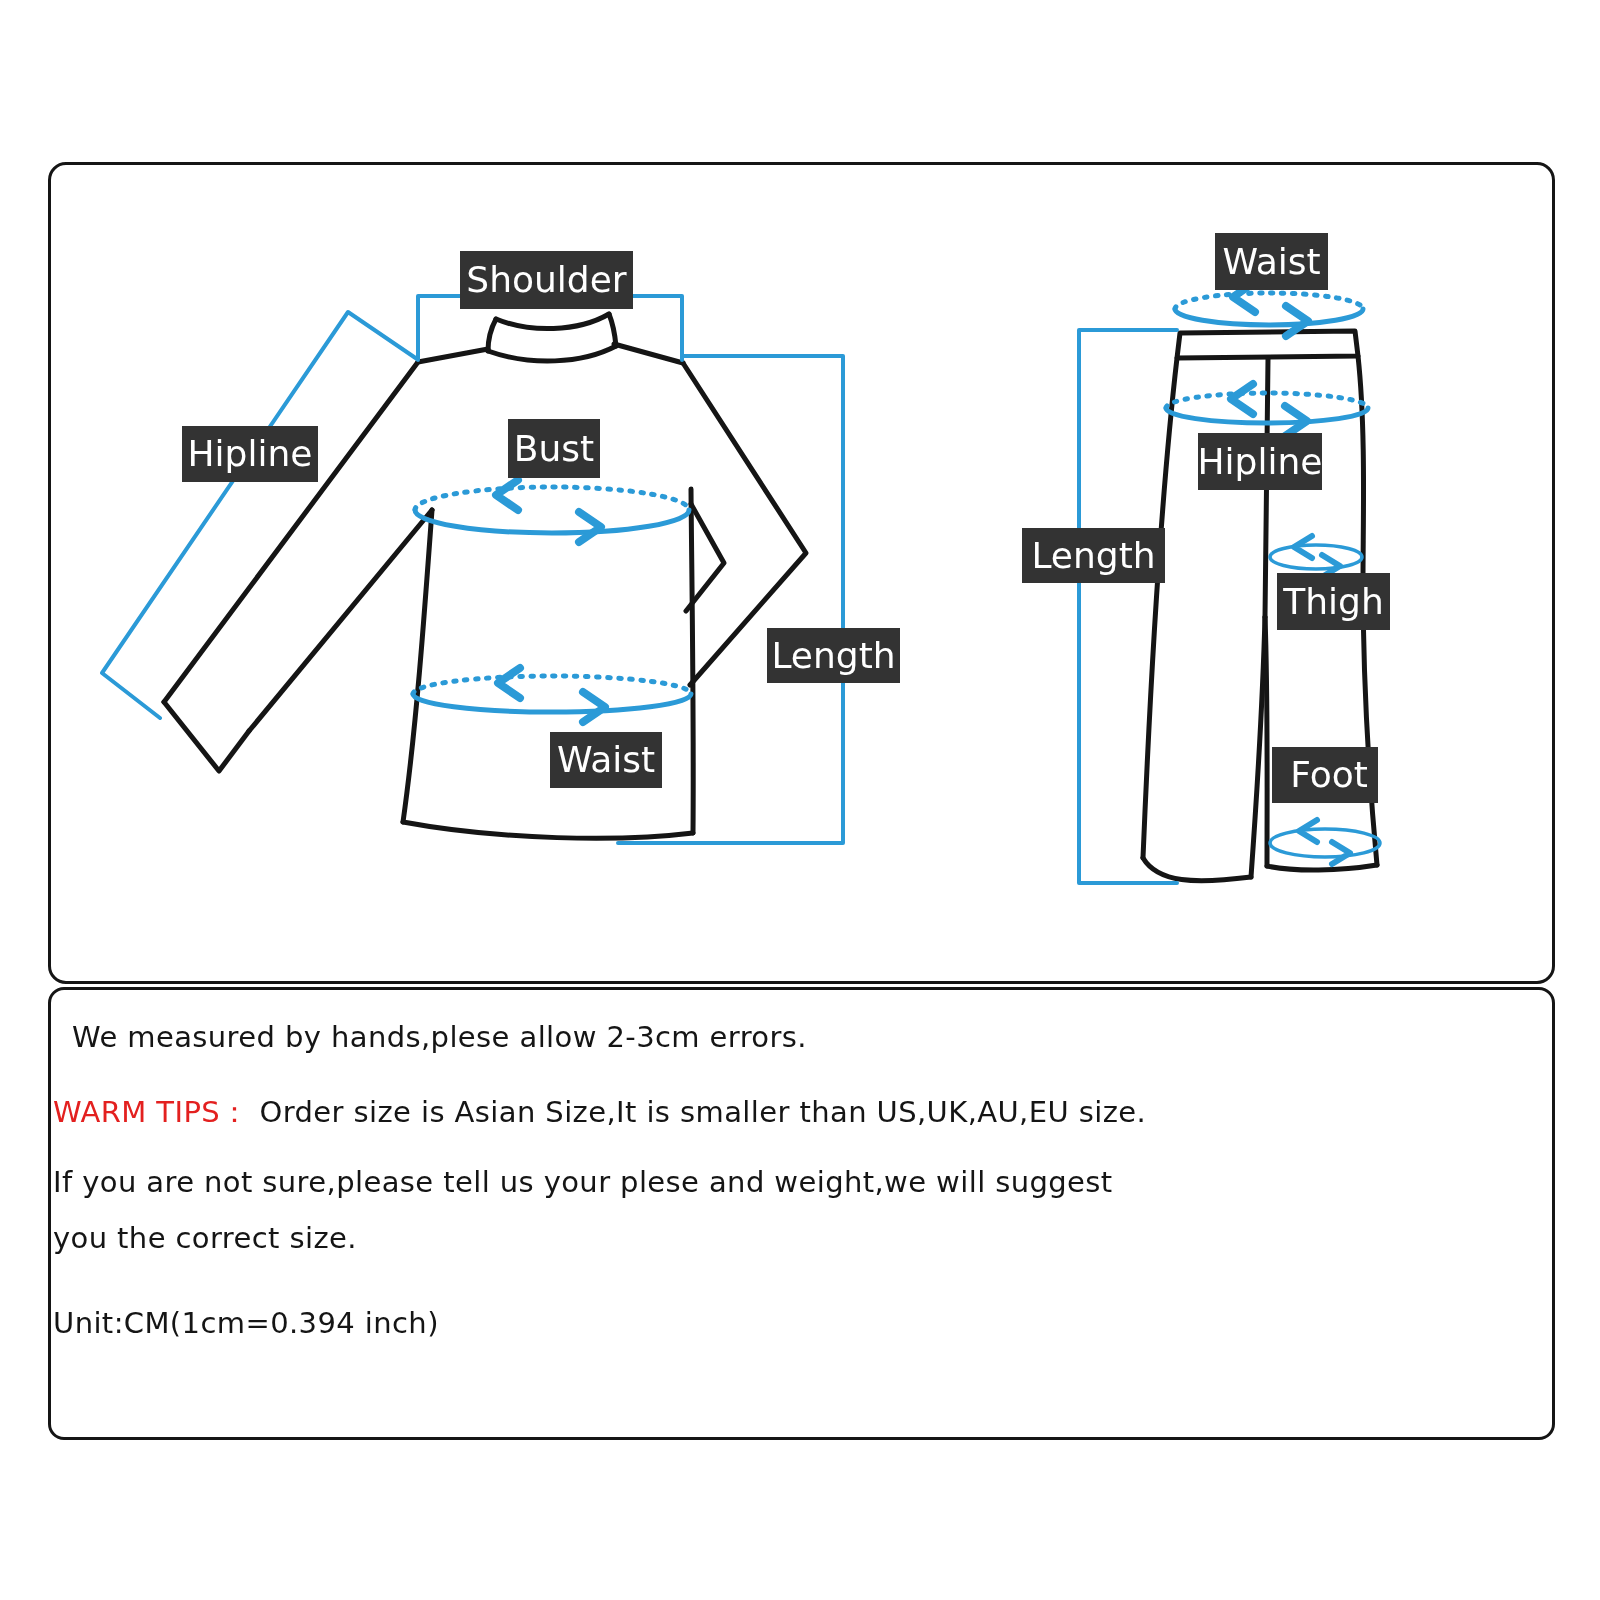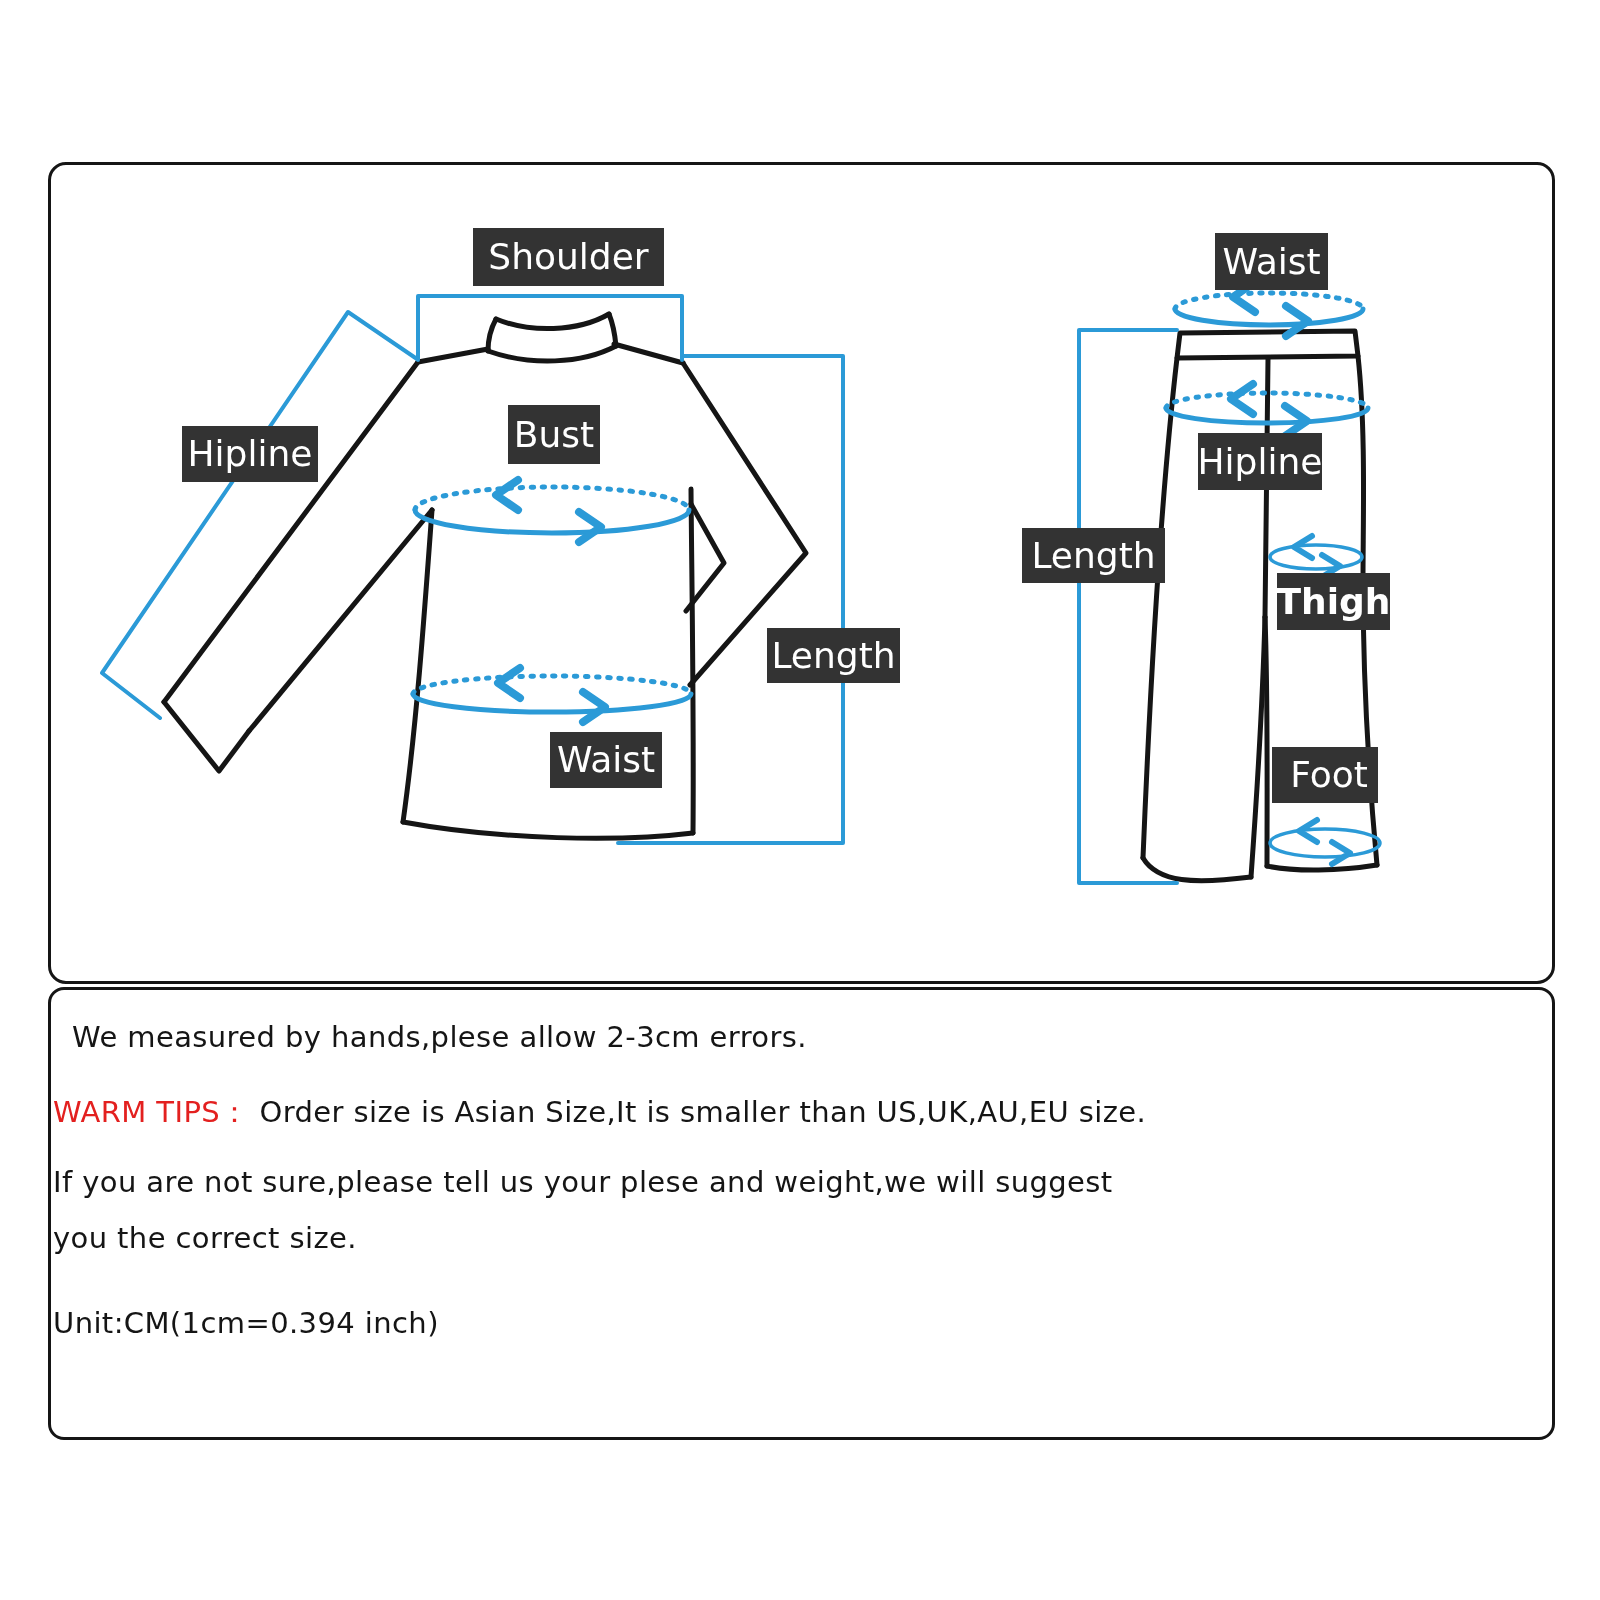--- a/index.html
+++ b/index.html
@@ -94,30 +94,30 @@
       <ellipse class="thinellipse" cx="1316" cy="557" rx="46" ry="12"></ellipse>
       <path class="chev-sm" d="M1312,536 L1294,547 L1312,558"></path>
       <path class="chev-sm" d="M1322,555 L1340,566 L1322,577"></path>
 
       <ellipse class="thinellipse" cx="1325" cy="843" rx="55" ry="14"></ellipse>
       <path class="chev-sm" d="M1317,820 L1299,831 L1317,842"></path>
       <path class="chev-sm" d="M1332,842 L1350,853 L1332,864"></path>
     </g>
   </svg>
 
-  <div class="label" style="left:460px;top:228px;width:191px;height:58px;margin-left:13px;">Shoulder</div>
+  <div class="label" style="left:460px;top:251px;width:173px;height:58px;">Shoulder</div>
   <div class="label" style="left:182px;top:426px;width:136px;height:56px;">Hipline</div>
-  <div class="label" style="left:508px;top:405px;width:92px;height:59px;">Bust</div>
+  <div class="label" style="left:508px;top:419px;width:92px;height:59px;">Bust</div>
   <div class="label" style="left:550px;top:732px;width:112px;height:56px;">Waist</div>
   <div class="label" style="left:767px;top:628px;width:133px;height:55px;">Length</div>
 
   <div class="label" style="left:1215px;top:233px;width:113px;height:57px;">Waist</div>
   <div class="label" style="left:1198px;top:433px;width:124px;height:57px;">Hipline</div>
   <div class="label" style="left:1022px;top:528px;width:143px;height:55px;">Length</div>
-  <div class="label" style="left:1277px;top:573px;width:113px;height:57px;font-weight:bold;">Thigh</div>
+  <div class="label" style="left:1277px;top:573px;width:113px;height:57px;">Thigh</div>
   <div class="label" style="left:1272px;top:747px;width:98px;height:56px;padding-left:8px;">Foot</div>
 
   <div class="note" style="left:72px;top:1015px;">We measured by hands,plese allow 2-3cm errors.</div>
   <div class="note" style="left:53px;top:1090px;">
     <span class="red">WARM TIPS：</span><span>Order size is Asian Size,It is smaller than US,UK,AU,EU size.</span>
   </div>
   <div class="note" style="left:53px;top:1160px;">If you are not sure,please tell us your plese and weight,we will suggest</div>
   <div class="note" style="left:53px;top:1216px;">you the correct size.</div>
   <div class="note" style="left:53px;top:1301px;">Unit:CM(1cm=0.394 inch)</div>
 

